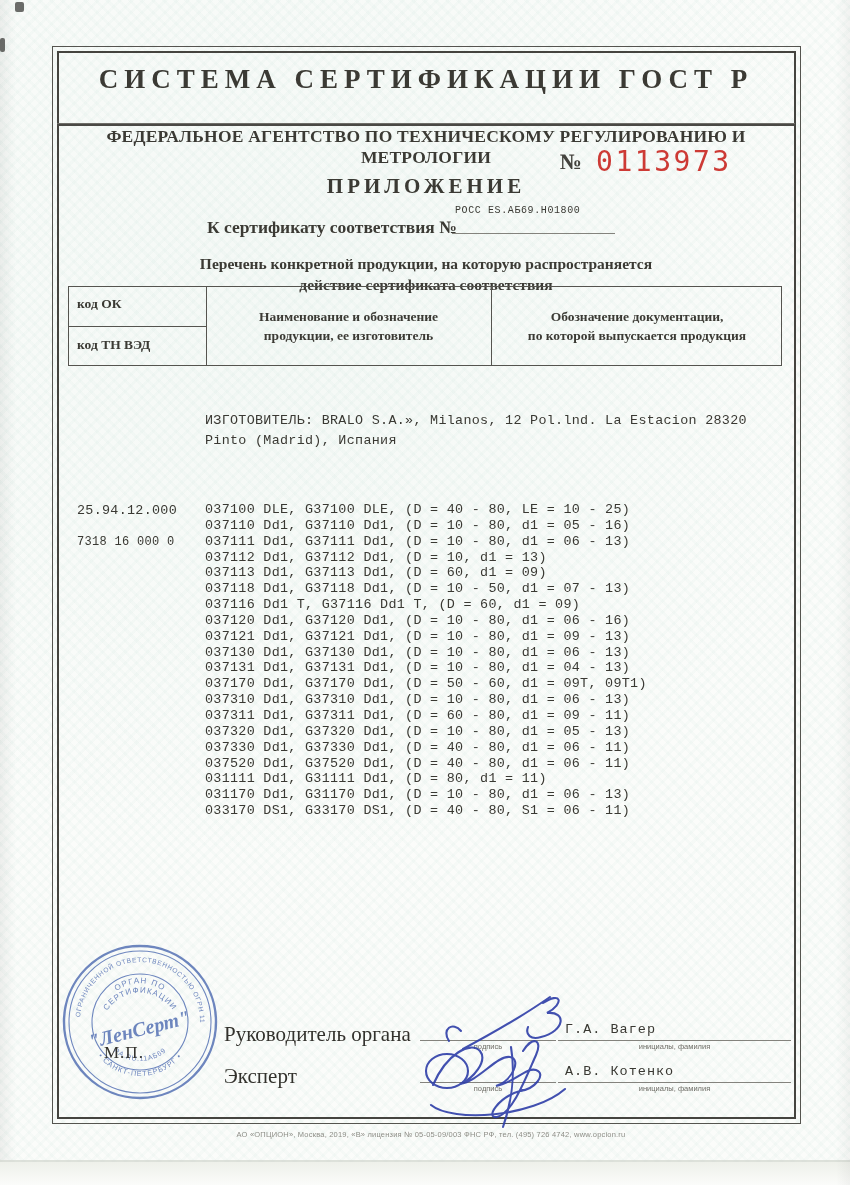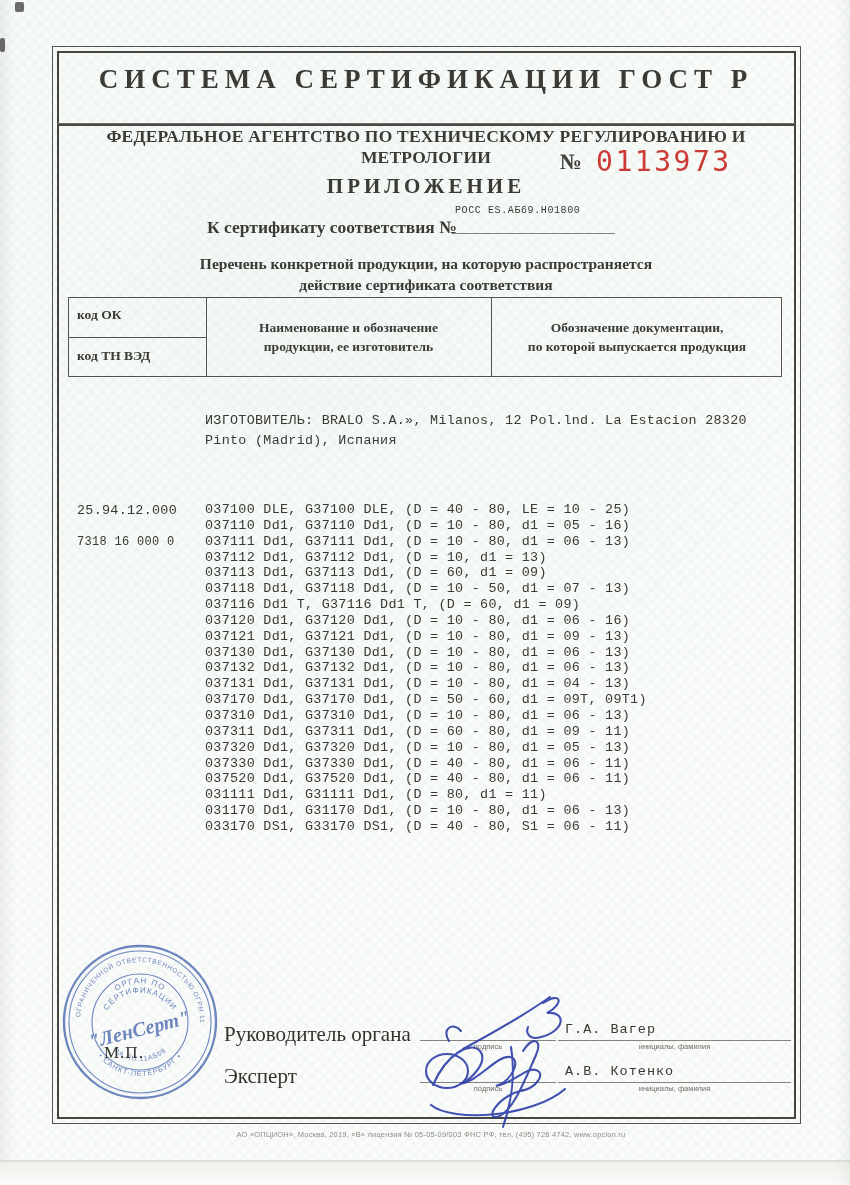--- a/index.html
+++ b/index.html
@@ -40,21 +40,21 @@
 
   .doc-title { left:57px; top:174px; width:738px; text-align:center; font-size:21px; font-weight:bold; letter-spacing:4px; color:#3b3a34; }
 
   .cert-label { left:207px; top:217px; font-size:17.5px; font-weight:bold; color:#3b3a34; }
   .cert-value { left:455px; top:205px; font-family:"Liberation Mono","DejaVu Sans Mono",monospace; font-size:10px; letter-spacing:0.6px; color:#45443e; }
   .cert-underline { left:452px; top:233px; width:163px; border-top:1px solid #84837d; }
 
   .subtitle { left:57px; width:738px; text-align:center; font-size:15.5px; font-weight:bold; color:#3b3a34; }
   .sub1 { top:255px; } .sub2 { top:276px; }
 
-  .tbl { left:68px; top:297px; width:714px; height:80px; border:1.5px solid #55544f; }
+  .tbl { left:68px; top:286px; width:714px; height:80px; border:1.5px solid #55544f; }
   .tbl .v1 { position:absolute; left:137px; top:0; height:100%; border-left:1px solid #55544f; }
   .tbl .v2 { position:absolute; left:422px; top:0; height:100%; border-left:1px solid #55544f; }
   .tbl .h1 { position:absolute; left:0; top:39px; width:137px; border-top:1px solid #55544f; }
   .tbl-cell { position:absolute; font-size:13.5px; font-weight:bold; color:#3b3a34; }
   .c-ok { left:8px; top:9px; } .c-tnved { left:8px; top:50px; }
   .c-mid { left:137px; top:20px; width:285px; text-align:center; line-height:19px; }
   .c-right { left:422px; top:20px; width:292px; text-align:center; line-height:19px; }
 
   .mono { font-family:"Liberation Mono","DejaVu Sans Mono",monospace; color:#3a3933; }
   .manufacturer { left:205px; top:411px; width:580px; font-size:13.4px; letter-spacing:0.3px; line-height:19.5px; white-space:pre-wrap; }
@@ -139,21 +139,20 @@
   <div class="prow">037100 DLE, G37100 DLE, (D = 40 - 80, LE = 10 - 25)</div>
       <div class="prow">037110 Dd1, G37110 Dd1, (D = 10 - 80, d1 = 05 - 16)</div>
       <div class="prow">037111 Dd1, G37111 Dd1, (D = 10 - 80, d1 = 06 - 13)</div>
       <div class="prow">037112 Dd1, G37112 Dd1, (D = 10, d1 = 13)</div>
       <div class="prow">037113 Dd1, G37113 Dd1, (D = 60, d1 = 09)</div>
       <div class="prow">037118 Dd1, G37118 Dd1, (D = 10 - 50, d1 = 07 - 13)</div>
       <div class="prow">037116 Dd1 T, G37116 Dd1 T, (D = 60, d1 = 09)</div>
       <div class="prow">037120 Dd1, G37120 Dd1, (D = 10 - 80, d1 = 06 - 16)</div>
       <div class="prow">037121 Dd1, G37121 Dd1, (D = 10 - 80, d1 = 09 - 13)</div>
       <div class="prow">037130 Dd1, G37130 Dd1, (D = 10 - 80, d1 = 06 - 13)</div>
-      <div class="prow">037132 Dd1, G37132 Dd1, (D = 10 - 80, d1 = 06 - 13)</div>
       <div class="prow">037131 Dd1, G37131 Dd1, (D = 10 - 80, d1 = 04 - 13)</div>
       <div class="prow">037170 Dd1, G37170 Dd1, (D = 50 - 60, d1 = 09T, 09T1)</div>
       <div class="prow">037310 Dd1, G37310 Dd1, (D = 10 - 80, d1 = 06 - 13)</div>
       <div class="prow">037311 Dd1, G37311 Dd1, (D = 60 - 80, d1 = 09 - 11)</div>
       <div class="prow">037320 Dd1, G37320 Dd1, (D = 10 - 80, d1 = 05 - 13)</div>
       <div class="prow">037330 Dd1, G37330 Dd1, (D = 40 - 80, d1 = 06 - 11)</div>
       <div class="prow">037520 Dd1, G37520 Dd1, (D = 40 - 80, d1 = 06 - 11)</div>
       <div class="prow">031111 Dd1, G31111 Dd1, (D = 80, d1 = 11)</div>
       <div class="prow">031170 Dd1, G31170 Dd1, (D = 10 - 80, d1 = 06 - 13)</div>
       <div class="prow">033170 DS1, G33170 DS1, (D = 40 - 80, S1 = 06 - 11)</div>

